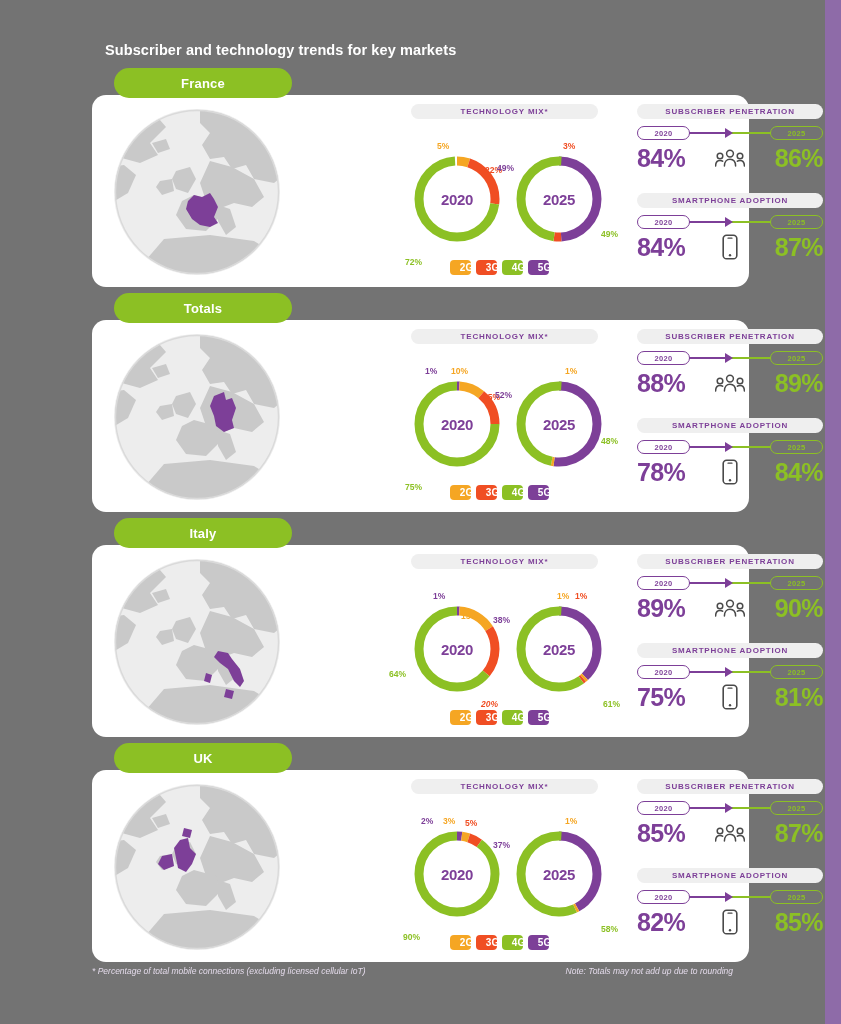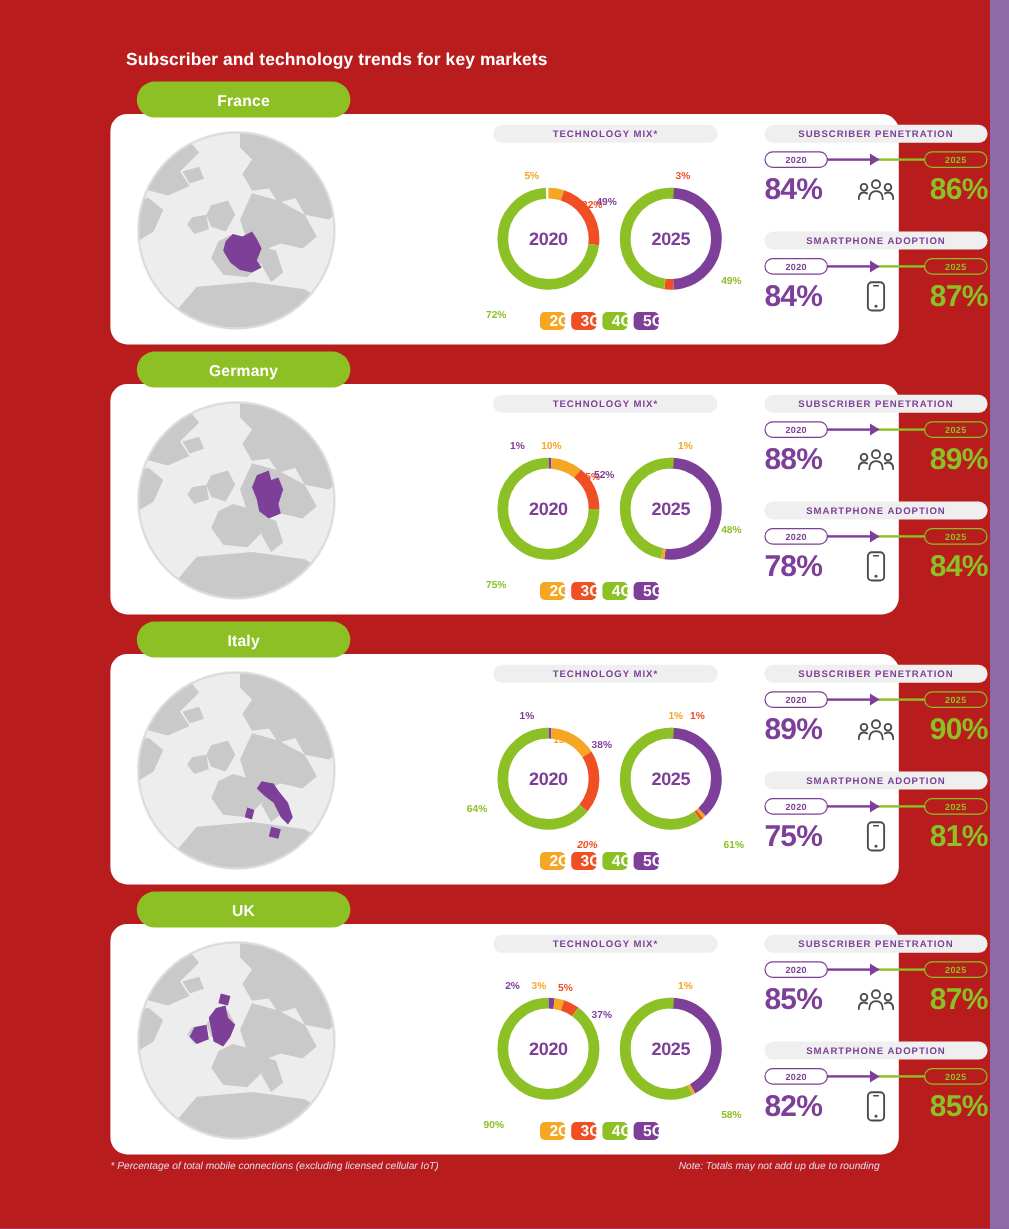--- a/index.html
+++ b/index.html
@@ -5,21 +5,21 @@
   * { box-sizing: border-box; margin: 0; padding: 0; }
   html, body {
     width: 841px; height: 1024px;
     background: #8E6BA8;
     font-family: "Liberation Sans", sans-serif;
     overflow: hidden;
   }
   #page {
     position: relative;
     width: 825px; height: 1024px;
-    background: #b91c1c;
+    background: #737373;
   }
   .page-title {
     position: absolute;
     left: 105px; top: 42px;
     font-size: 14.5px;
     font-weight: bold;
     color: #ffffff;
     letter-spacing: 0.1px;
   }
 
@@ -96,21 +96,21 @@
   
   .legend {
     position: absolute;
     left: 358px;
     display: flex; gap: 5px;
   }
   .legend-chip {
     width: 21px; height: 15px;
     border-radius: 4px;
     display: flex; align-items: center; justify-content: center;
-    font-size: 13px; font-weight: bold; color: #ffffff; padding-left: 12px;
+    font-size: 10px; font-weight: bold; color: #ffffff; padding-left: 12px;
   }
 
   
   .stat-block { position: absolute; width: 186px; }
   .yr-row {
     position: relative;
     width: 186px; height: 18px;
     margin-top: 5px;
   }
   .yr-pill {
@@ -426,21 +426,21 @@
   <line x1="6" y1="4.2" x2="10" y2="4.2" stroke="#4A4A4A" stroke-width="1.2" stroke-linecap="round"></line>
   <circle cx="8" cy="21.2" r="1.2" fill="#4A4A4A"></circle>
 </svg>
             </div>
         <div class="val future">84%</div>
       </div>
     </div>
     </div>
 
     <div class="country-pill" style="top:293px;">
-      <span>Germany</span>
+      <span>Totals</span>
     </div>
 
     <div class="card" style="top:545px;">
 
       <div class="globe-wrap">
         <div class="globe">
   <svg width="166" height="166" viewBox="0 0 166 166">
     <defs>
                 <clipPath id="cgit">
                   <circle cx="83" cy="83" r="82"></circle>

